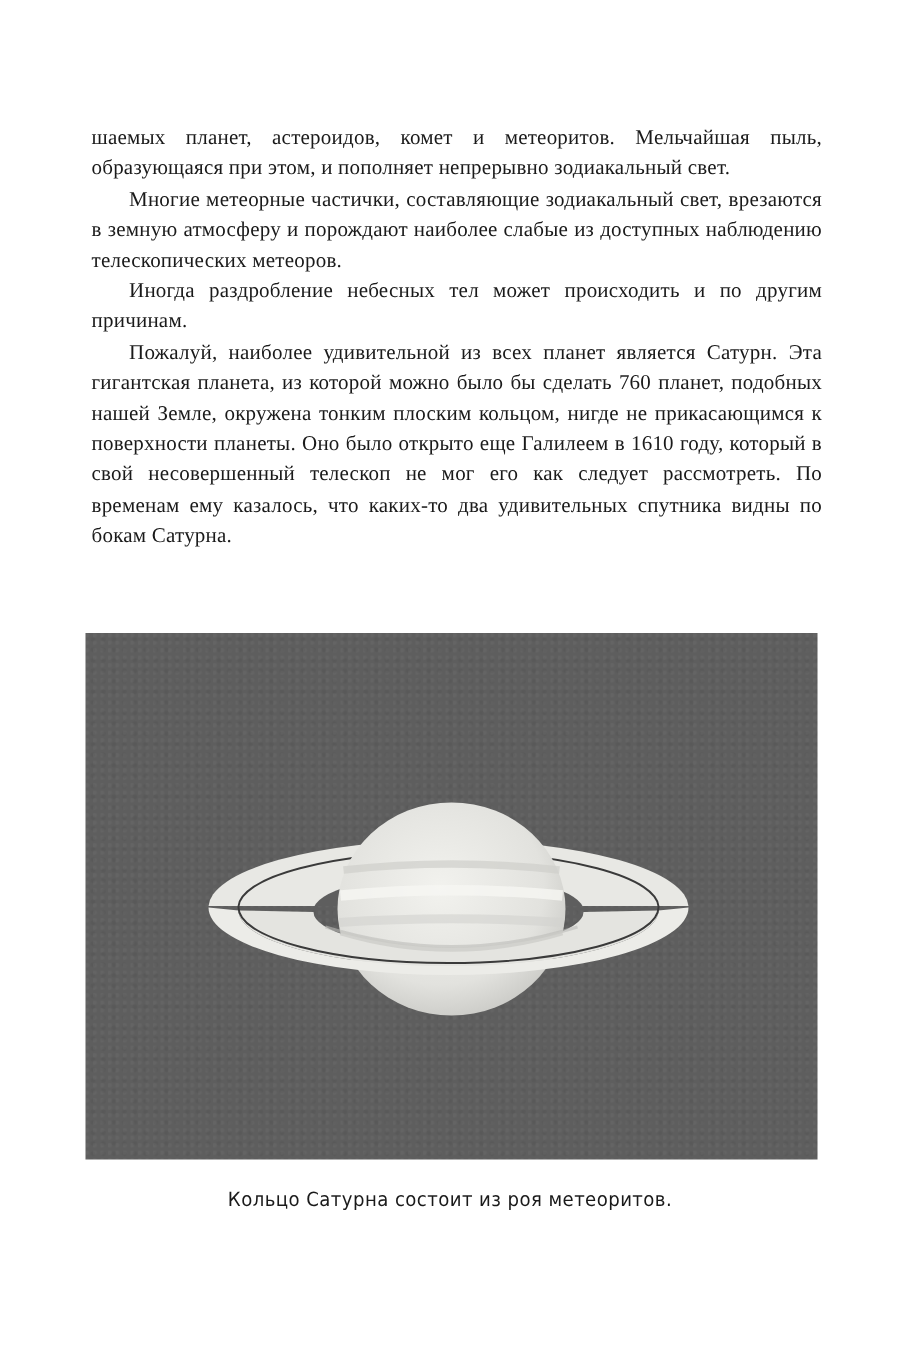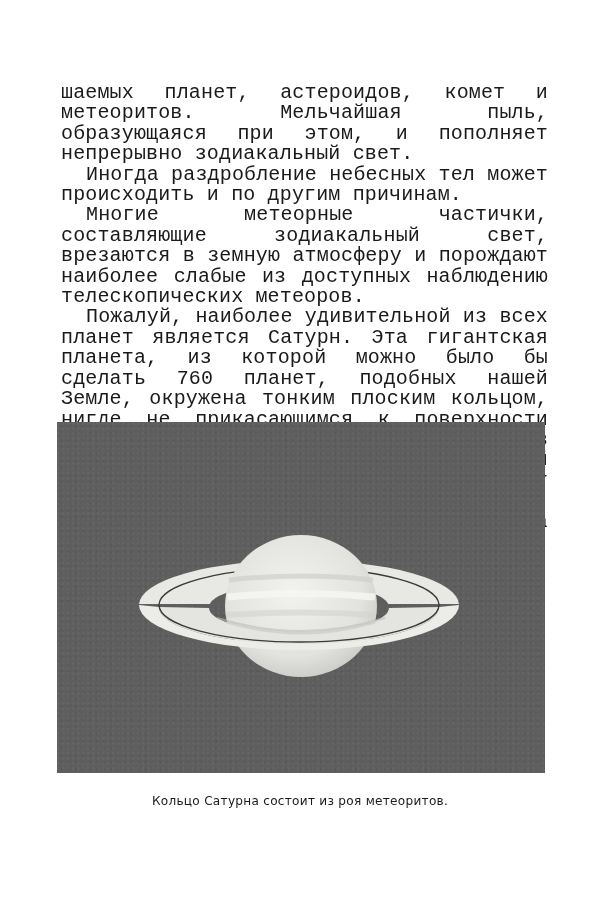--- a/index.html
+++ b/index.html
@@ -2,23 +2,22 @@
 <html><head>
   <meta charset="utf-8">
   <style>
     html, body { margin: 0; padding: 0; }
     body {
       width: 600px; height: 900px; background: #ffffff; position: relative; overflow: hidden;
       font-family: "Liberation Serif", "DejaVu Serif", serif; color: #1a1a1a;
     }
     .text-block {
       position: absolute; left: 61px; top: 83px; width: 487px;
-      font-size: 20px; line-height: 20.4px; text-align: justify;
+      font-size: 14px; line-height: 20.4px; text-align: justify;
       letter-spacing: 0.15px;
-      font-family: Liberation Mono, monospace;
     }
     .text-block p { margin: 0; text-indent: 25px; }
     .text-block p.cont { text-indent: 0; }
     .figure {
       position: absolute; left: 57px; top: 422px; width: 488px; height: 351px;
       background: #5e5e5e;
       background-image:
         radial-gradient(circle at 20% 30%, rgba(255,255,255,0.04) 0 1px, transparent 2px),
         radial-gradient(circle at 70% 60%, rgba(0,0,0,0.05) 0 1px, transparent 2px);
       background-size: 5px 5px, 7px 7px;
@@ -30,22 +29,22 @@
       font-size: 13px; letter-spacing: 0.3px; color: #1a1a1a;
       font-family: "DejaVu Sans", "Liberation Sans", sans-serif;
       transform: scaleX(0.93);
     }
   </style>
 </head>
 <body>
 
 <div class="text-block">
   <p class="cont">шаемых планет, астероидов, комет и метеоритов. Мельчайшая пыль, образующаяся при этом, и пополняет непрерывно зодиакальный свет.</p>
+  <p>Многие метеорные частички, составляющие зодиакальный свет, врезаются в земную атмосферу и порождают наиболее слабые из доступных наблюдению телескопических метеоров.</p>
   <p>Иногда раздробление небесных тел может происходить и по другим причинам.</p>
-  <p>Многие метеорные частички, составляющие зодиакальный свет, врезаются в земную атмосферу и порождают наиболее слабые из доступных наблюдению телескопических метеоров.</p>
   <p>Пожалуй, наиболее удивительной из всех планет является Сатурн. Эта гигантская планета, из которой можно было бы сделать 760 планет, подобных нашей Земле, окружена тонким плоским кольцом, нигде не прикасающимся к поверхности планеты. Оно было открыто еще Галилеем в 1610 году, который в свой несовершенный телескоп не мог его как следует рассмотреть. По временам ему казалось, что каких-то два удивительных спутника видны по бокам Сатурна.</p>
 </div>
 
 <div class="figure">
   <svg width="488" height="351" viewBox="0 0 488 351">
     <defs>
       <radialGradient id="planetGrad" cx="45%" cy="40%" r="65%">
         <stop offset="0%" stop-color="#f2f2ee"></stop>
         <stop offset="70%" stop-color="#e2e2de"></stop>
         <stop offset="100%" stop-color="#c8c8c4"></stop>

